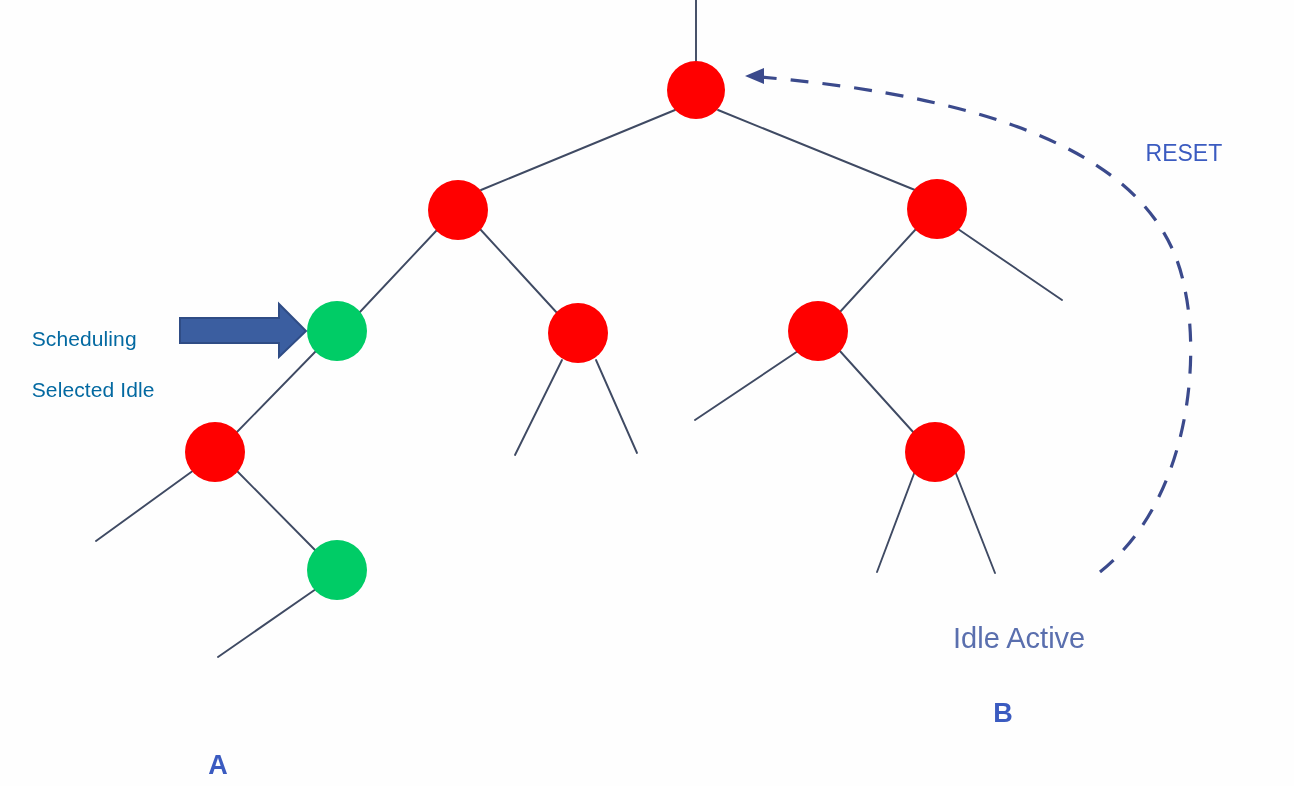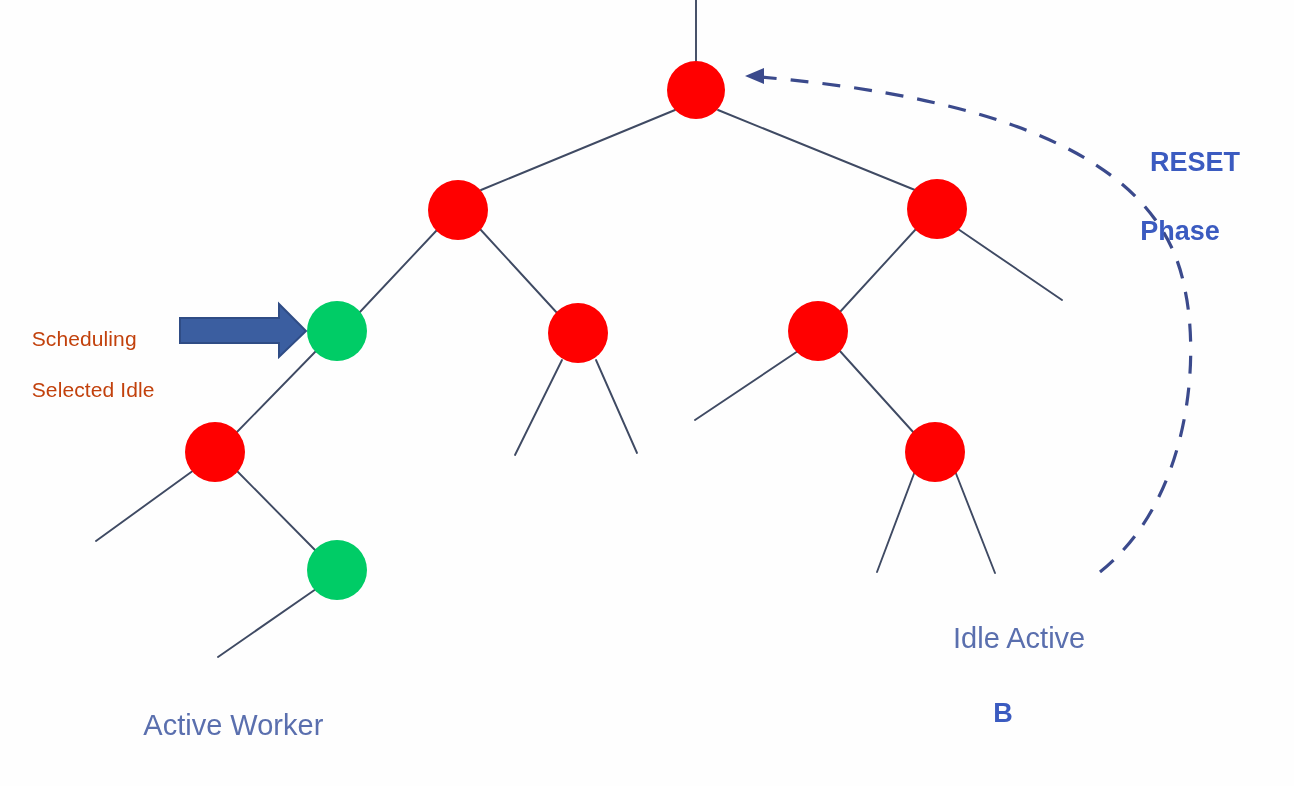--- a/index.html
+++ b/index.html
@@ -28,28 +28,28 @@
   .label {
     position: absolute;
     color: #4a5fa5;
     white-space: pre;
     line-height: 1.22;
   }
   .label-scheduling {
     left: 8px;
     top: 300px;
     font-size: 21px;
-    color: #c2410c;
+    color: #0369a1;
     letter-spacing: 0.1px;
   }
   .label-reset {
     left: 1120px;
     top: 110px;
-    font-size: 27px;
-    font-weight: bold;
+    font-size: 23px;
+    font-weight: normal;
     color: #3b5bc0;
     text-align: center;
     line-height: 1.28;
   }
   .label-reset .l2 { display: block; }
   .label-active {
     left: 97px;
     top: 673px;
     font-size: 29px;
     color: #5a6fae;
@@ -124,25 +124,23 @@
       </g>
   </svg>
 
   <div class="label label-scheduling">
     <span>Scheduling</span><br>
     <span>Selected Idle</span>
   </div>
 
   <div class="label label-reset">
     <span>RESET</span>
-    <span class="l2">Phase</span>
   </div>
 
   <div class="label label-active">
-    <span>Active Worker</span>
     <span class="sub">A</span>
   </div>
 
   <div class="label label-idle">
     <span>Idle Active</span>
     <span class="sub">B</span>
   </div>
 
 </div>
 

